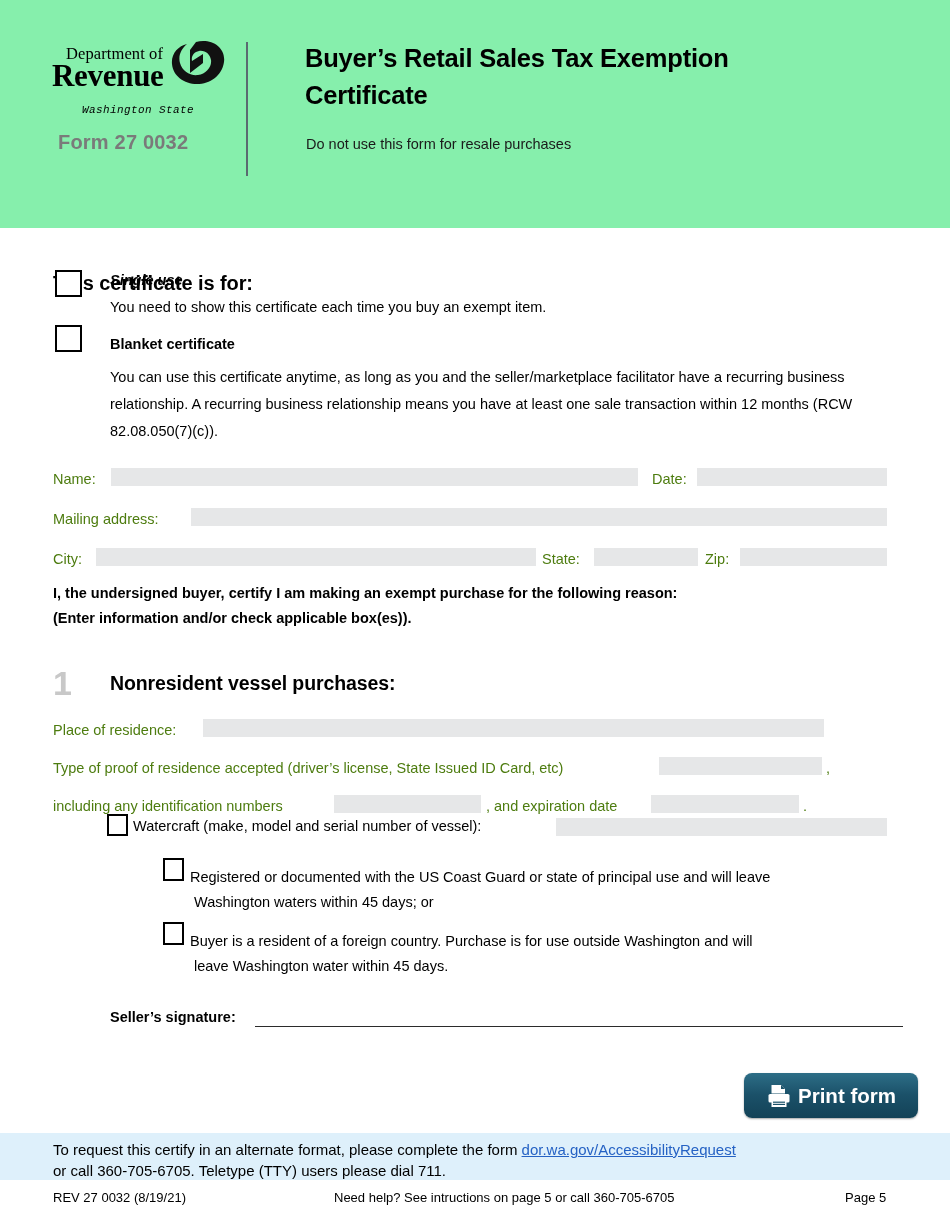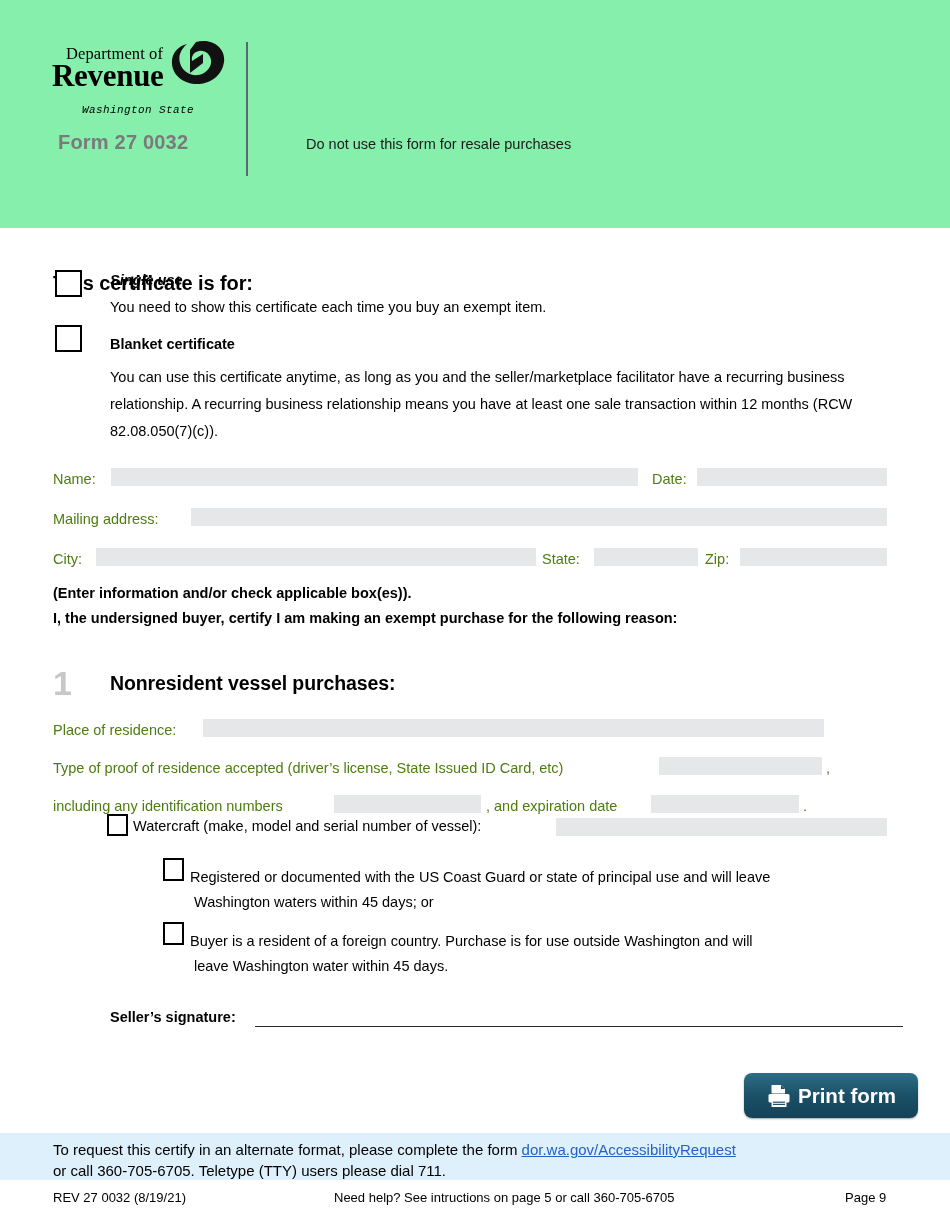--- a/index.html
+++ b/index.html
@@ -169,20 +169,21 @@
         </svg>
       </span>
     </div>
     <span class="logo-wa">Washington State</span>
   </div>
 
   <div class="form-no">Form 27 0032</div>
 
   <div class="divider"></div>
 
+  <div class="title-main">Buyer’s Retail Sales Tax Exemption Certificate</div>
   <div class="title-sub">Do not use this form for resale purchases</div>
 
 </div>
 
 <div class="content">
 
   <div class="h-certfor">This certificate is for:</div>
 
   <span class="cbox cb-lg opt1-box"></span>
   <div class="opt1-title">Single use</div>
@@ -201,22 +202,22 @@
   <span class="fld" style="left:191px; top:294px; width:696px;"></span>
 
   <span class="lbl" style="left:53px; top:337px;">City:</span>
   <span class="fld" style="left:96px; top:334px; width:440px;"></span>
   <span class="lbl" style="left:542px; top:337px;">State:</span>
   <span class="fld" style="left:594px; top:334px; width:104px;"></span>
   <span class="lbl" style="left:705px; top:337px;">Zip:</span>
   <span class="fld" style="left:740px; top:334px; width:147px;"></span>
 
   <div class="bold-cert">
+    <div>I, the undersigned buyer, certify I am making an exempt purchase for the following reason:</div>
     <div>(Enter information and/or check applicable box(es)).</div>
-    <div>I, the undersigned buyer, certify I am making an exempt purchase for the following reason:</div>
   </div>
 
   <div class="sec-num">1</div>
   <div class="sec-title">Nonresident vessel purchases:</div>
 
   <span class="lbl" style="left:53px; top:508px;">Place of residence:</span>
   <span class="fld" style="left:203px; top:505px; width:621px;"></span>
 
   <span class="lbl" style="left:53px; top:546px;">Type of proof of residence accepted (driver’s license, State Issued ID Card, etc)</span>
   <span class="fld" style="left:659px; top:543px; width:163px;"></span>
@@ -259,13 +260,13 @@
 </div>
 
 <div class="footer-band"></div>
 <div class="footer-text">
   <span>To request this certify in an alternate format, please complete the form </span><span class="footer-link">dor.wa.gov/AccessibilityRequest</span><br>
   <span>or call 360-705-6705. Teletype (TTY) users please dial 711.</span>
 </div>
 
 <div class="foot-rev">REV 27 0032  (8/19/21)</div>
 <div class="foot-help">Need help? See intructions on page 5 or call 360-705-6705</div>
-<div class="foot-page">Page 9</div>
+<div class="foot-page">Page 5</div>
 
 </body></html>

